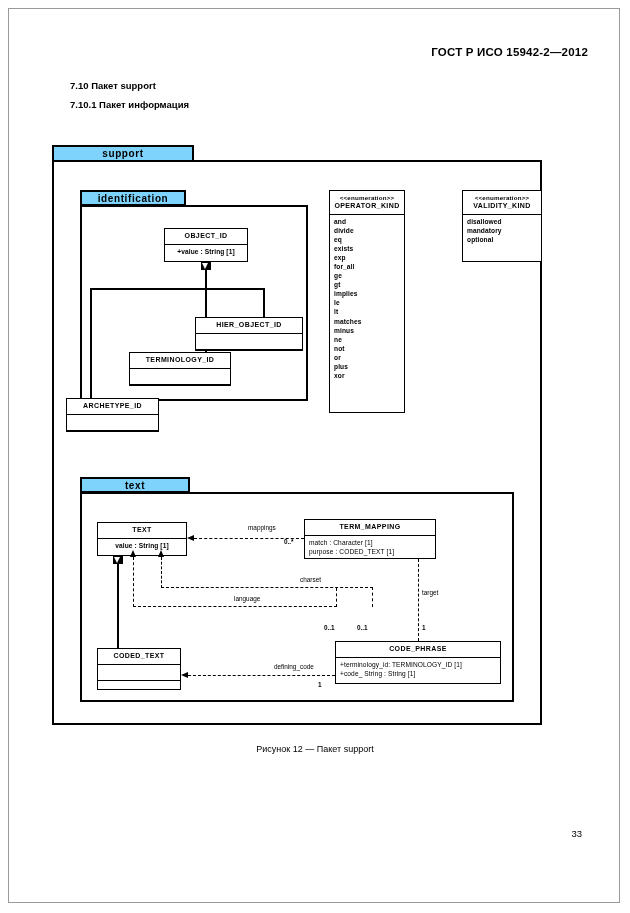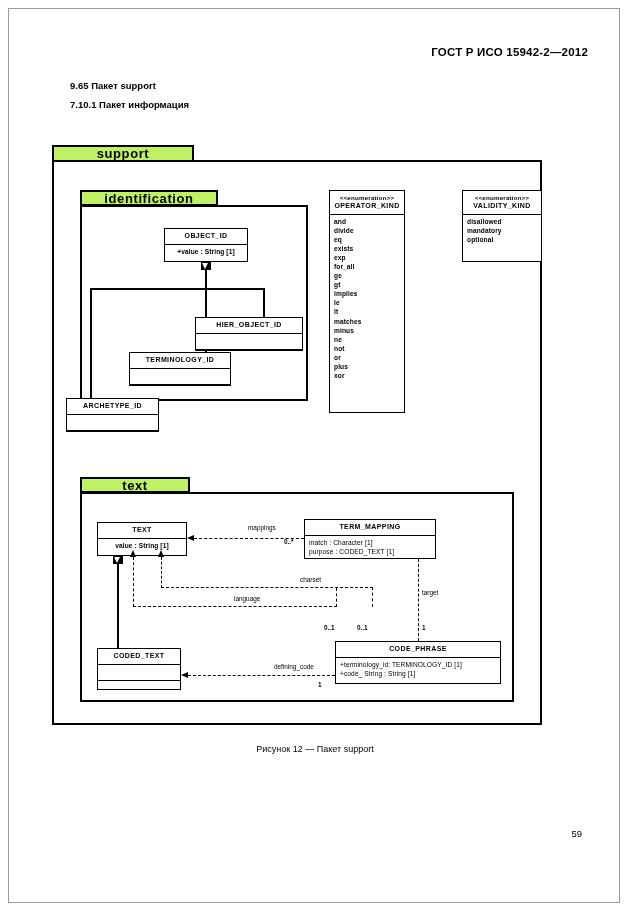--- a/index.html
+++ b/index.html
@@ -26,22 +26,22 @@
     font-size:9px;
   }
   .pageno{
     position:absolute;right:48px;top:828px;font-size:9.5px;
   }
 
   
   .diagram{position:absolute;left:52px;top:145px;width:510px;height:580px;}
   .pkg{position:absolute;border:2px solid #000;box-sizing:border-box;background:#fff;}
   .pkg-tab{
-    position:absolute;border:2px solid #000;box-sizing:border-box;background:#bef264;
-    font-size:13px;font-weight:bold;letter-spacing:.6px;
+    position:absolute;border:2px solid #000;box-sizing:border-box;background:#7dd3fc;
+    font-size:10px;font-weight:bold;letter-spacing:.6px;
     display:flex;align-items:center;justify-content:center;z-index:3;
   }
 
   .cls{
     position:absolute;border:1.5px solid #000;box-sizing:border-box;background:#fff;z-index:4;
   }
   .cls-name{
     border-bottom:1.5px solid #000;text-align:center;
     font-size:7px;font-weight:bold;letter-spacing:.4px;
     padding:3px 2px;line-height:1.25;
@@ -93,31 +93,31 @@
     position:absolute;font-size:6.4px;font-weight:bold;z-index:6;white-space:nowrap;
   }
 </style>
 </head>
 <body>
 
 <div class="page-border"></div>
 
 <div class="std-header">ГОСТ Р ИСО 15942-2—2012</div>
 
-<div class="sec-head sec-1">9.65 Пакет support</div>
+<div class="sec-head sec-1">7.10 Пакет support</div>
 <div class="sec-head sec-2">7.10.1 Пакет информация</div>
 
 <div class="diagram">
 
   <div class="pkg-tab" style="left:0;top:0;width:142px;height:17px;">
     <span>support</span>
   </div>
   <div class="pkg" style="left:0;top:15px;width:490px;height:565px;"></div>
 
-  <div class="pkg-tab" style="left:28px;top:45px;width:138px;height:16px;">
+  <div class="pkg-tab" style="left:28px;top:45px;width:106px;height:16px;">
     <span>identification</span>
   </div>
   <div class="pkg" style="left:28px;top:60px;width:228px;height:196px;"></div>
 
   <div class="cls" style="left:112px;top:83px;width:84px;height:34px;">
     <div class="cls-name">OBJECT_ID</div>
     <div class="cls-attrs center">+value : String [1]</div>
   </div>
 
   <div class="tri-o" style="left:149px;top:117px;transform:rotate(180deg);"></div>
@@ -246,13 +246,13 @@
   <div class="mult" style="left:370px;top:479px;">1</div>
 
   <div class="dash-h" style="left:136px;top:530px;width:147px;"></div>
   <div class="arrow-l" style="left:129px;top:527px;"></div>
   <div class="lbl" style="left:222px;top:518px;">defining_code</div>
   <div class="mult" style="left:266px;top:536px;">1</div>
 
 </div>
 
 <div class="caption">Рисунок 12 — Пакет support</div>
-<div class="pageno">59</div>
+<div class="pageno">33</div>
 
 </body></html>

